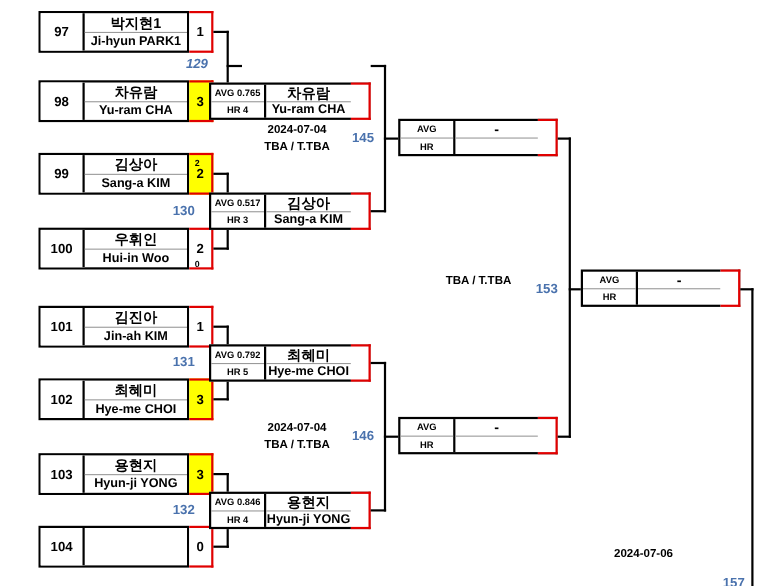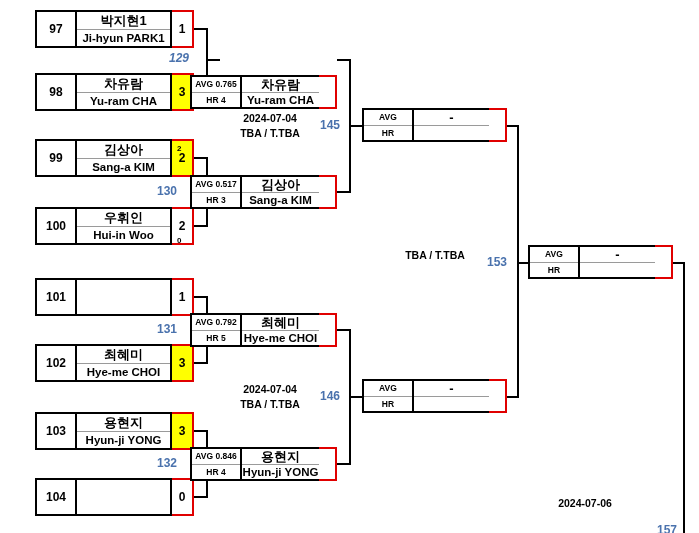--- a/index.html
+++ b/index.html
@@ -222,20 +222,24 @@
     <div class="r1-names">
       <div class="name-kr">우휘인</div>
       <div class="name-en">Hui-in Woo</div>
     </div>
   </div>
   <div class="abs score-box" style="left:172px; top:207px;">2</div>
   <div class="abs setmark" style="left:177px; top:237px;">0</div>
 
   <div class="abs r1-card" style="left:35px; top:278px;">
     <div class="r1-seed">101</div>
+    <div class="r1-names">
+      <div class="name-kr">김진아</div>
+      <div class="name-en">Jin-ah KIM</div>
+    </div>
   </div>
   <div class="abs score-box" style="left:172px; top:278px;">1</div>
 
   <div class="abs r1-card" style="left:35px; top:344px;">
     <div class="r1-seed">102</div>
     <div class="r1-names">
       <div class="name-kr">최혜미</div>
       <div class="name-en">Hye-me CHOI</div>
     </div>
   </div>

